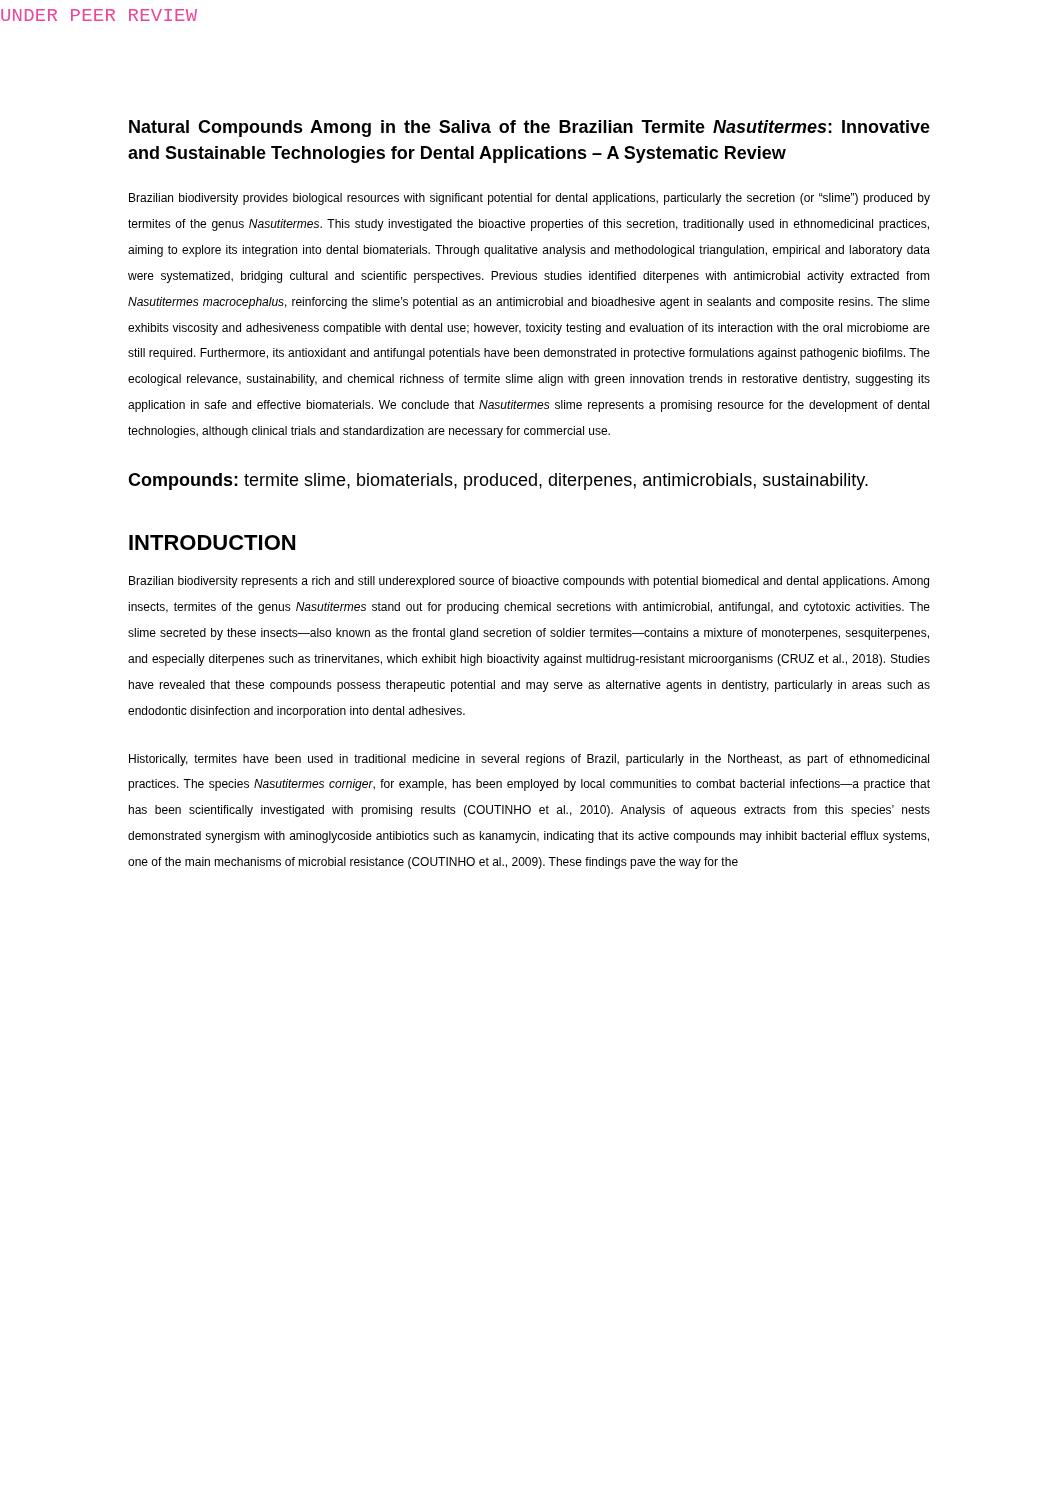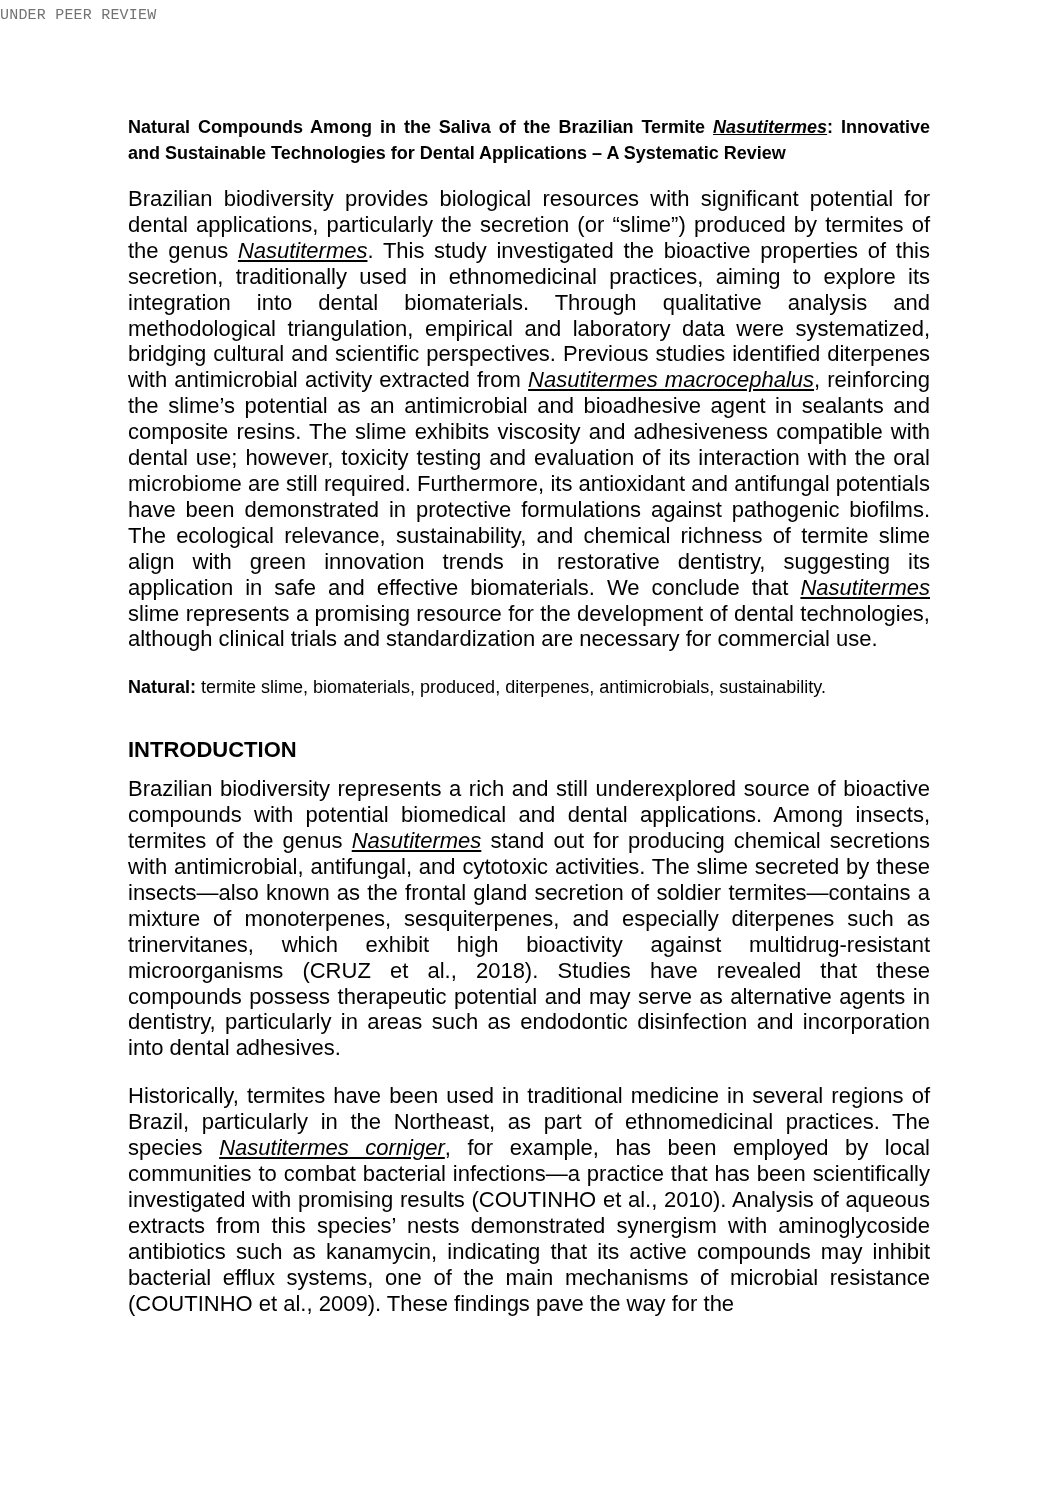--- a/index.html
+++ b/index.html
@@ -12,23 +12,23 @@
       height: 1497px;
       position: relative;
       overflow: hidden;
       color: #000000;
     }
     .watermark {
       position: absolute;
       left: 0;
       top: 5px;
       font-family: "Liberation Mono", monospace;
-      font-size: 15px;
+      font-size: 19px;
       letter-spacing: 0.2px;
-      color: #737373;
+      color: #ec4899;
       line-height: 22px;
       text-align: center;
     }
     .page {
       position: absolute;
       left: 128px;
       top: 114px;
       width: 802px;
       font-family: "Liberation Sans", sans-serif;
     }
@@ -43,21 +43,21 @@
     .section-label {
       font-weight: bold;
       font-size: 18px;
       line-height: 26px;
       margin: 0;
     }
     .abstract-heading {
       margin-top: 62px;
     }
     .para {
-      font-size: 22px;
+      font-size: 12px;
       line-height: 25.9px;
       text-align: justify;
       margin: 0;
     }
     .abstract-body {
       margin-top: 20px;
     }
     .keywords {
       margin-top: 22px;
       font-size: 18px;
@@ -71,33 +71,33 @@
       font-size: 22px;
       line-height: 28px;
       margin: 36px 0 0 0;
     }
     .intro-p1 {
       margin-top: 12px;
     }
     .intro-p2 {
       margin-top: 22px;
     }
-    i { font-style: italic; text-decoration: underline; }
+    i { font-style: italic; }
   </style>
 </head>
 <body>
 
 <div class="watermark">UNDER PEER REVIEW</div>
 
 <div class="page">
   <h1 class="title"><span>Natural Compounds Among in the Saliva of the Brazilian Termite </span><i>Nasutitermes</i><span>: Innovative and Sustainable Technologies for Dental Applications – A Systematic Review</span></h1>
 
 
   <p class="para abstract-body"><span>Brazilian biodiversity provides biological resources with significant potential for dental applications, particularly the secretion (or “slime”) produced by termites of the genus </span><i>Nasutitermes</i><span>. This study investigated the bioactive properties of this secretion, traditionally used in ethnomedicinal practices, aiming to explore its integration into dental biomaterials. Through qualitative analysis and methodological triangulation, empirical and laboratory data were systematized, bridging cultural and scientific perspectives. Previous studies identified diterpenes with antimicrobial activity extracted from </span><i>Nasutitermes macrocephalus</i><span>, reinforcing the slime’s potential as an antimicrobial and bioadhesive agent in sealants and composite resins. The slime exhibits viscosity and adhesiveness compatible with dental use; however, toxicity testing and evaluation of its interaction with the oral microbiome are still required. Furthermore, its antioxidant and antifungal potentials have been demonstrated in protective formulations against pathogenic biofilms. The ecological relevance, sustainability, and chemical richness of termite slime align with green innovation trends in restorative dentistry, suggesting its application in safe and effective biomaterials. We conclude that </span><i>Nasutitermes</i><span> slime represents a promising resource for the development of dental technologies, although clinical trials and standardization are necessary for commercial use.</span></p>
 
-  <p class="keywords"><span class="kw-label">Natural:</span><span> termite slime, biomaterials, produced, diterpenes, antimicrobials, sustainability.</span></p>
+  <p class="keywords"><span class="kw-label">Compounds:</span><span> termite slime, biomaterials, produced, diterpenes, antimicrobials, sustainability.</span></p>
 
   <h2 class="intro-heading">INTRODUCTION</h2>
 
   <p class="para intro-p1"><span>Brazilian biodiversity represents a rich and still underexplored source of bioactive compounds with potential biomedical and dental applications. Among insects, termites of the genus </span><i>Nasutitermes</i><span> stand out for producing chemical secretions with antimicrobial, antifungal, and cytotoxic activities. The slime secreted by these insects—also known as the frontal gland secretion of soldier termites—contains a mixture of monoterpenes, sesquiterpenes, and especially diterpenes such as trinervitanes, which exhibit high bioactivity against multidrug-resistant microorganisms (CRUZ et al., 2018). Studies have revealed that these compounds possess therapeutic potential and may serve as alternative agents in dentistry, particularly in areas such as endodontic disinfection and incorporation into dental adhesives.</span></p>
 
   <p class="para intro-p2"><span>Historically, termites have been used in traditional medicine in several regions of Brazil, particularly in the Northeast, as part of ethnomedicinal practices. The species </span><i>Nasutitermes corniger</i><span>, for example, has been employed by local communities to combat bacterial infections—a practice that has been scientifically investigated with promising results (COUTINHO et al., 2010). Analysis of aqueous extracts from this species’ nests demonstrated synergism with aminoglycoside antibiotics such as kanamycin, indicating that its active compounds may inhibit bacterial efflux systems, one of the main mechanisms of microbial resistance (COUTINHO et al., 2009). These findings pave the way for the</span></p>
 </div>
 
 </body></html>

